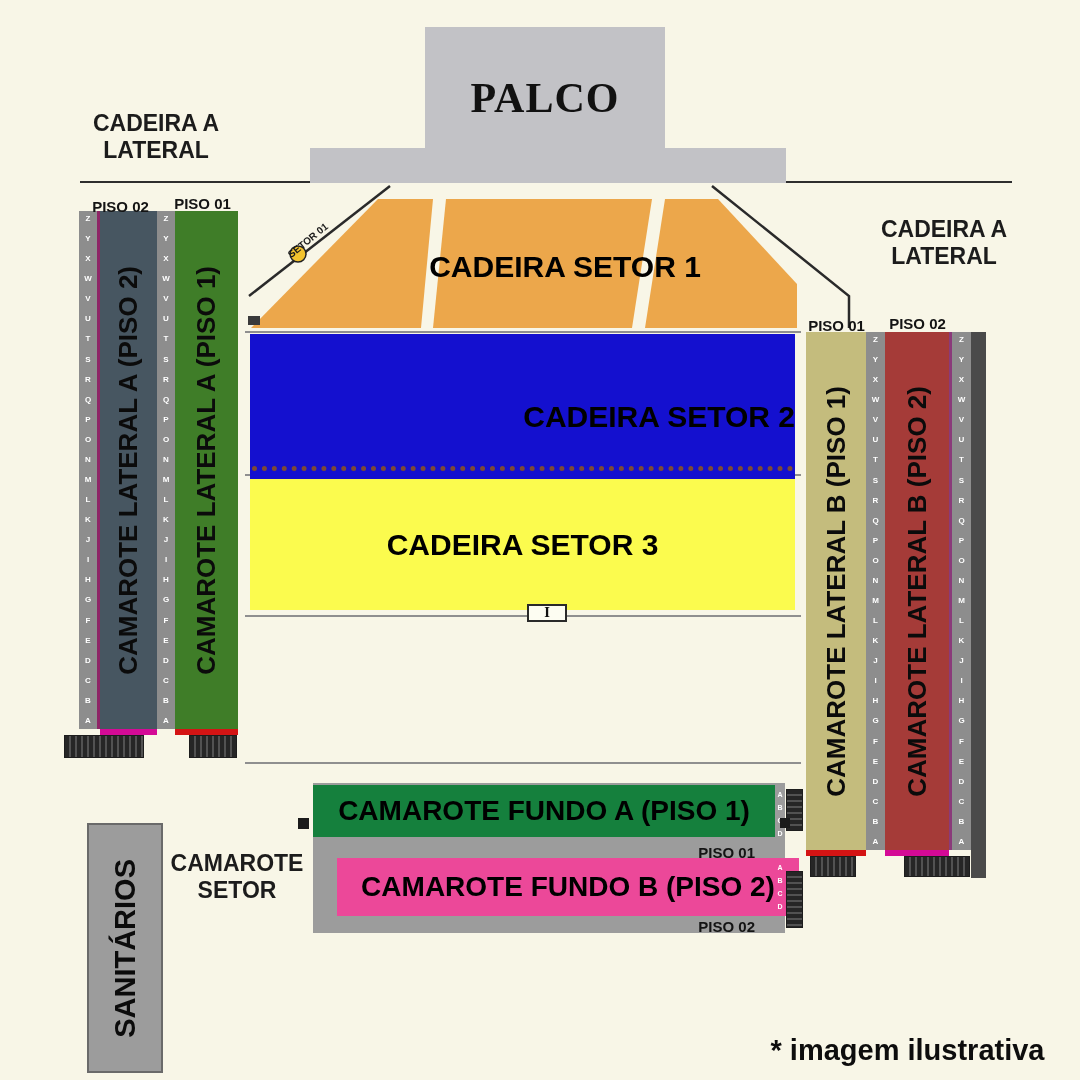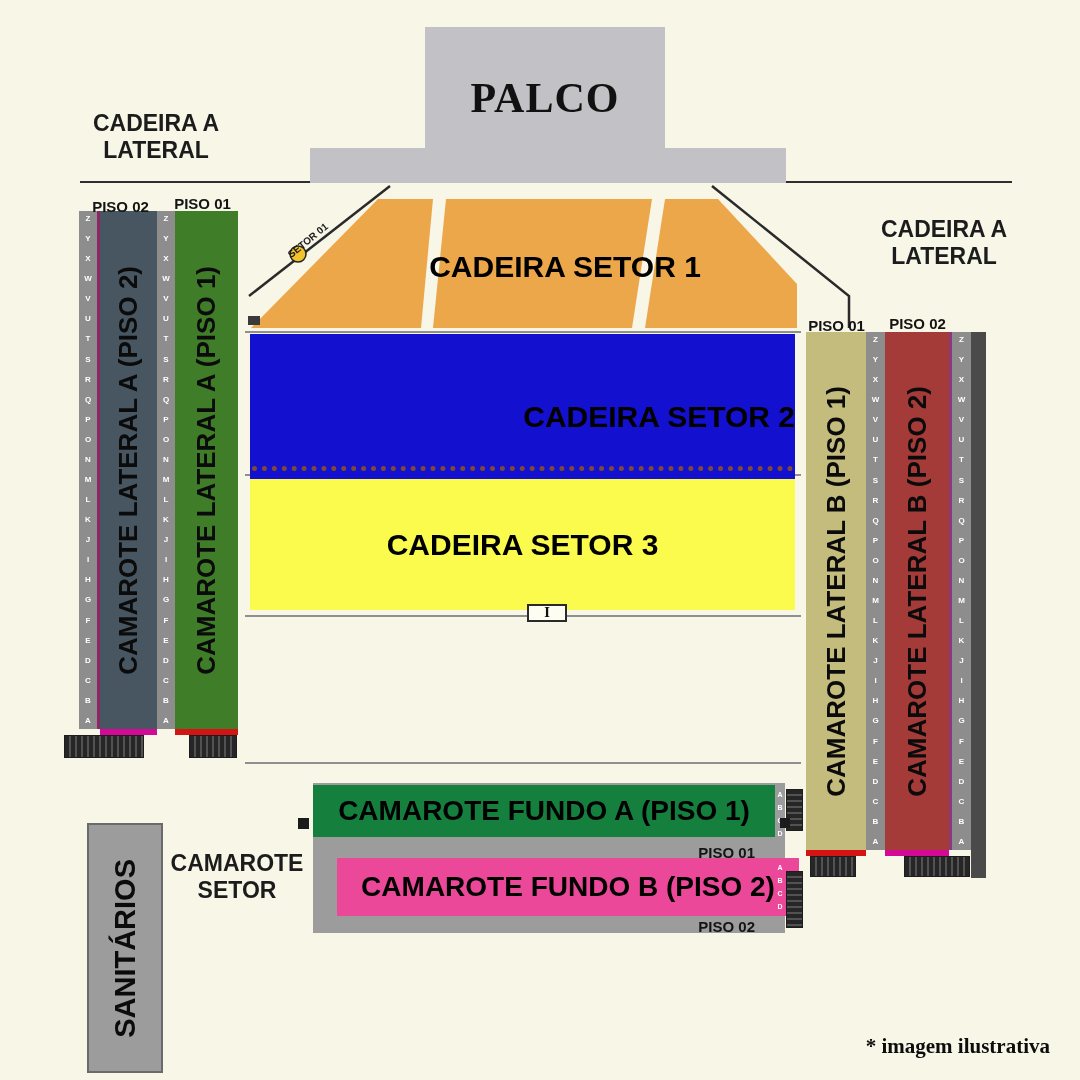--- a/index.html
+++ b/index.html
@@ -17,21 +17,21 @@
   .lstrip{display:flex;flex-direction:column;justify-content:space-between;align-items:center;
           color:#fff;font-weight:bold;font-size:8px;line-height:1;background:#8d8d8d;
           padding:4px 0;z-index:3;}
   .lstrip.on-frame{background:transparent;font-size:7px;padding:2px 0;}
   .tiny{font-size:15px;font-weight:bold;color:#141414;line-height:1;z-index:4;}
   .stairs-v{background:repeating-linear-gradient(90deg,#262626 0 4px,#525252 4px 6px);border:1px solid #1d1d1d;z-index:3;}
   .stairs-h{background:repeating-linear-gradient(180deg,#262626 0 4px,#525252 4px 6px);border:1px solid #1d1d1d;z-index:3;}
   .scallop{border-top:5px dotted #7d4936;z-index:4;}
   .mixer{background:#fdfdf2;border:2px solid #2a2a2a;display:flex;align-items:center;justify-content:center;
          font-family:"DejaVu Serif",serif;font-weight:bold;font-size:12px;color:#111;z-index:6;}
-  .footnote{font-weight:bold;font-size:21px;color:#0d0d0d;text-align:right;z-index:4;font-family:Liberation Serif, serif;}
+  .footnote{font-weight:bold;font-size:29px;color:#0d0d0d;text-align:center;z-index:4;}
   svg.overlay{position:absolute;left:0;top:0;z-index:2;}
   .frame{background:#9c9c9c;z-index:2;}
   .sq{background:#1b1b1b;z-index:4;}
   .thinline{z-index:4;}
 </style>
 </head>
 <body>
 
 <div id="canvas">
 

